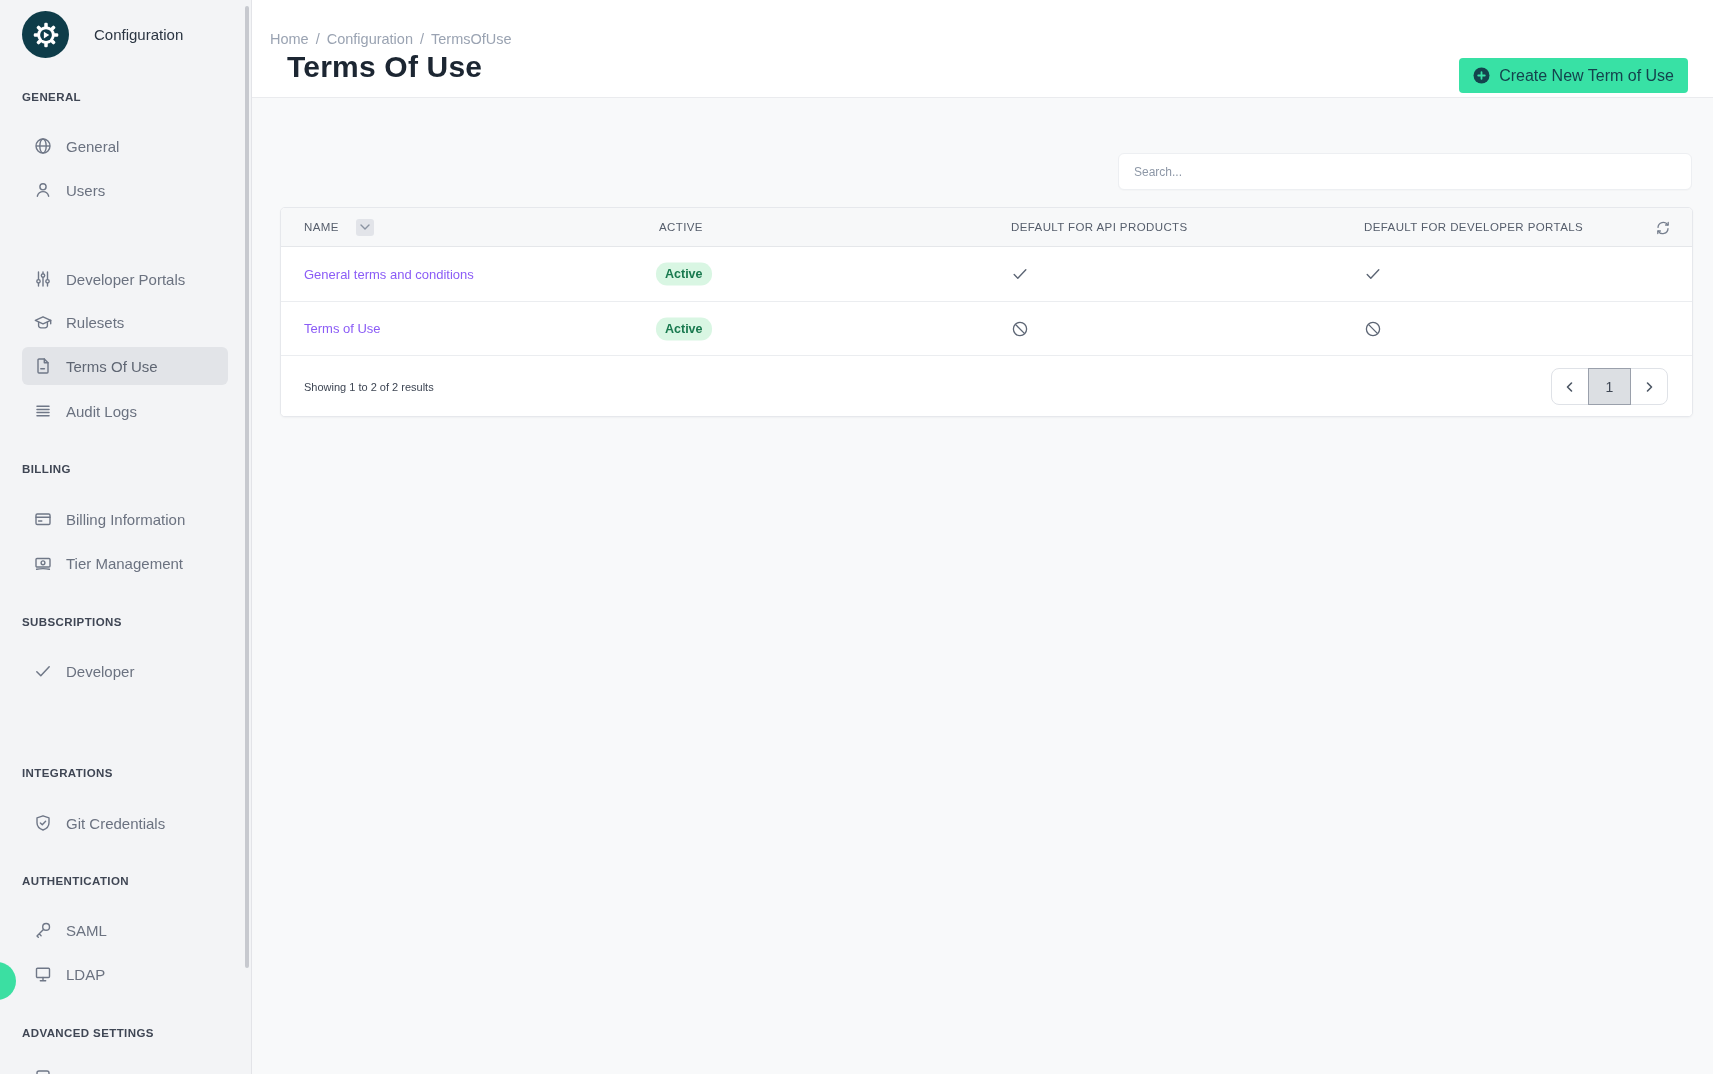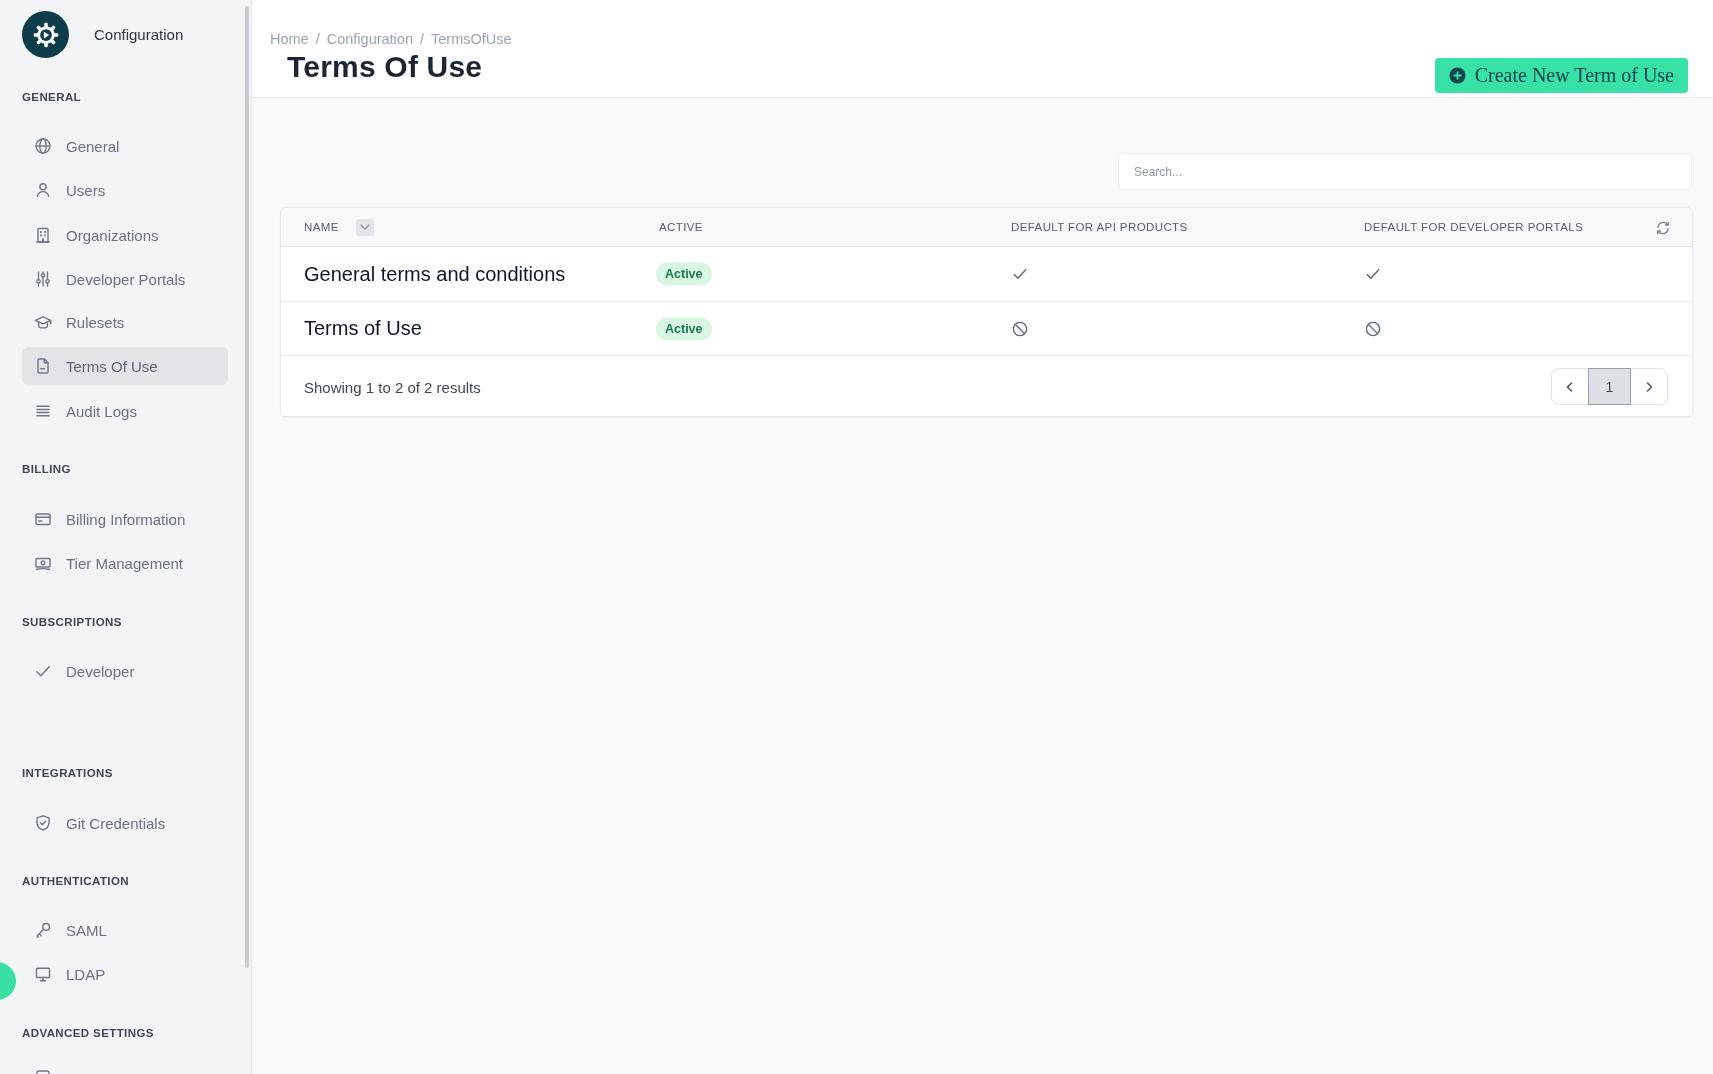--- a/index.html
+++ b/index.html
@@ -54,21 +54,21 @@
   }
   .breadcrumb .bc-sep { margin:0 7px; color:#9aa3b2; }
   .page-title {
     position:absolute; left:35px; top:50px; font-size:30px; font-weight:600; color:#1c2632;
     letter-spacing:.2px;
   }
   .create-btn {
     position:absolute; right:25px; top:58px; height:35px;
     background:#38e1a5; border:none; border-radius:4px;
     display:flex; align-items:center; gap:9px; padding:0 14px;
-    font-family:Liberation Serif, serif; font-size:20px; color:#14434d; cursor:pointer;
+    font-family:Liberation Sans, sans-serif; font-size:16px; color:#14434d; cursor:pointer;
   }
   
   .search-input {
     position:absolute; left:866px; top:153px; width:574px; height:37px;
     background:#ffffff; border:1px solid #edeff2; border-radius:6px;
     padding:0 15px; font-family:inherit; font-size:12px; color:#3c4654;
     outline:none; box-shadow:0 1px 1px rgba(16,24,40,.02);
   }
   .search-input::placeholder { color:#8e98a7; }
   
@@ -88,34 +88,34 @@
   }
   .refresh-btn {
     position:absolute; right:21px; top:11px; width:17px; height:17px;
     background:none; border:none; padding:0; color:#767f8e; cursor:pointer;
     display:flex; align-items:center; justify-content:center;
   }
   .trow { position:relative; height:55px; border-bottom:1px solid #ebedf0; background:#fff; }
   .trow.r2 { height:54px; }
   .td-name {
     position:absolute; left:23px; top:0; height:100%;
-    display:flex; align-items:center; font-size:20px; color:#0f172a;
+    display:flex; align-items:center; font-size:13px; color:#8b5cf6;
   }
   .badge {
     position:absolute; left:375px; top:50%; transform:translateY(-50%);
     background:#d9f6e3; color:#18794e; font-size:12.5px; font-weight:600;
     padding:4px 9px; border-radius:11px; line-height:1.2;
   }
   .td-ic { position:absolute; top:50%; transform:translateY(-50%); width:20px; height:20px; color:#5c6574; }
   .td-ic.c3 { left:729px; }
   .td-ic.c4 { left:1082px; }
   .tfoot { position:relative; height:61px; background:#fff; }
   .showing {
     position:absolute; left:23px; top:50%; transform:translateY(-50%);
-    font-size:15px; color:#3e4654;
+    font-size:11px; color:#3e4654;
   }
   .pager {
     position:absolute; right:24px; top:12px; width:117px; height:37px;
     border:1px solid #dfe2e7; border-radius:8px; background:#fff;
     display:flex; align-items:stretch;
   }
   .pg-btn {
     flex:1; display:flex; align-items:center; justify-content:center;
     background:none; border:none; color:#4b5563; cursor:pointer; padding:0;
   }
@@ -165,36 +165,20 @@
     <span>General</span>
   </div>
   <div class="s-item" style="top:171px">
     <span class="ic">
       <svg width="20" height="20" viewBox="0 0 20 20" fill="none" stroke="currentColor" stroke-width="1.4" stroke-linecap="round">
         <circle cx="10" cy="6.8" r="3.1"></circle>
           <path d="M4.3 16.2c.9-3.1 3.1-4.6 5.7-4.6s4.8 1.5 5.7 4.6"></path>
       </svg>
       </span>
     <span>Users</span>
-  </div>
-  <div class="s-item" style="top:216px">
-    <span class="ic">
-      <svg width="20" height="20" viewBox="0 0 20 20" fill="none" stroke="currentColor" stroke-width="1.4">
-        <rect x="5" y="3.5" width="10" height="13.5" rx="0.8"></rect>
-          <path d="M3.2 17h13.6"></path>
-        <g fill="currentColor" stroke="none">
-          <rect x="7.1" y="6" width="1.7" height="2"></rect>
-            <rect x="11.2" y="6" width="1.7" height="2"></rect>
-          <rect x="7.1" y="9.4" width="1.7" height="2"></rect>
-            <rect x="11.2" y="9.4" width="1.7" height="2"></rect>
-          <rect x="9.1" y="13.2" width="1.8" height="3.8"></rect>
-        </g>
-      </svg>
-      </span>
-    <span>Organizations</span>
   </div>
   <div class="s-item" style="top:260px">
     <span class="ic">
       <svg width="20" height="20" viewBox="0 0 20 20" fill="none" stroke="currentColor" stroke-width="1.4" stroke-linecap="round">
         <path d="M5.5 3v14M10 3v14M14.5 3v14"></path>
         <circle cx="5.5" cy="12.3" r="1.7" fill="#f3f4f6"></circle>
           <circle cx="10" cy="6.6" r="1.7" fill="#f3f4f6"></circle>
           <circle cx="14.5" cy="12.3" r="1.7" fill="#f3f4f6"></circle>
       </svg>
       </span>

